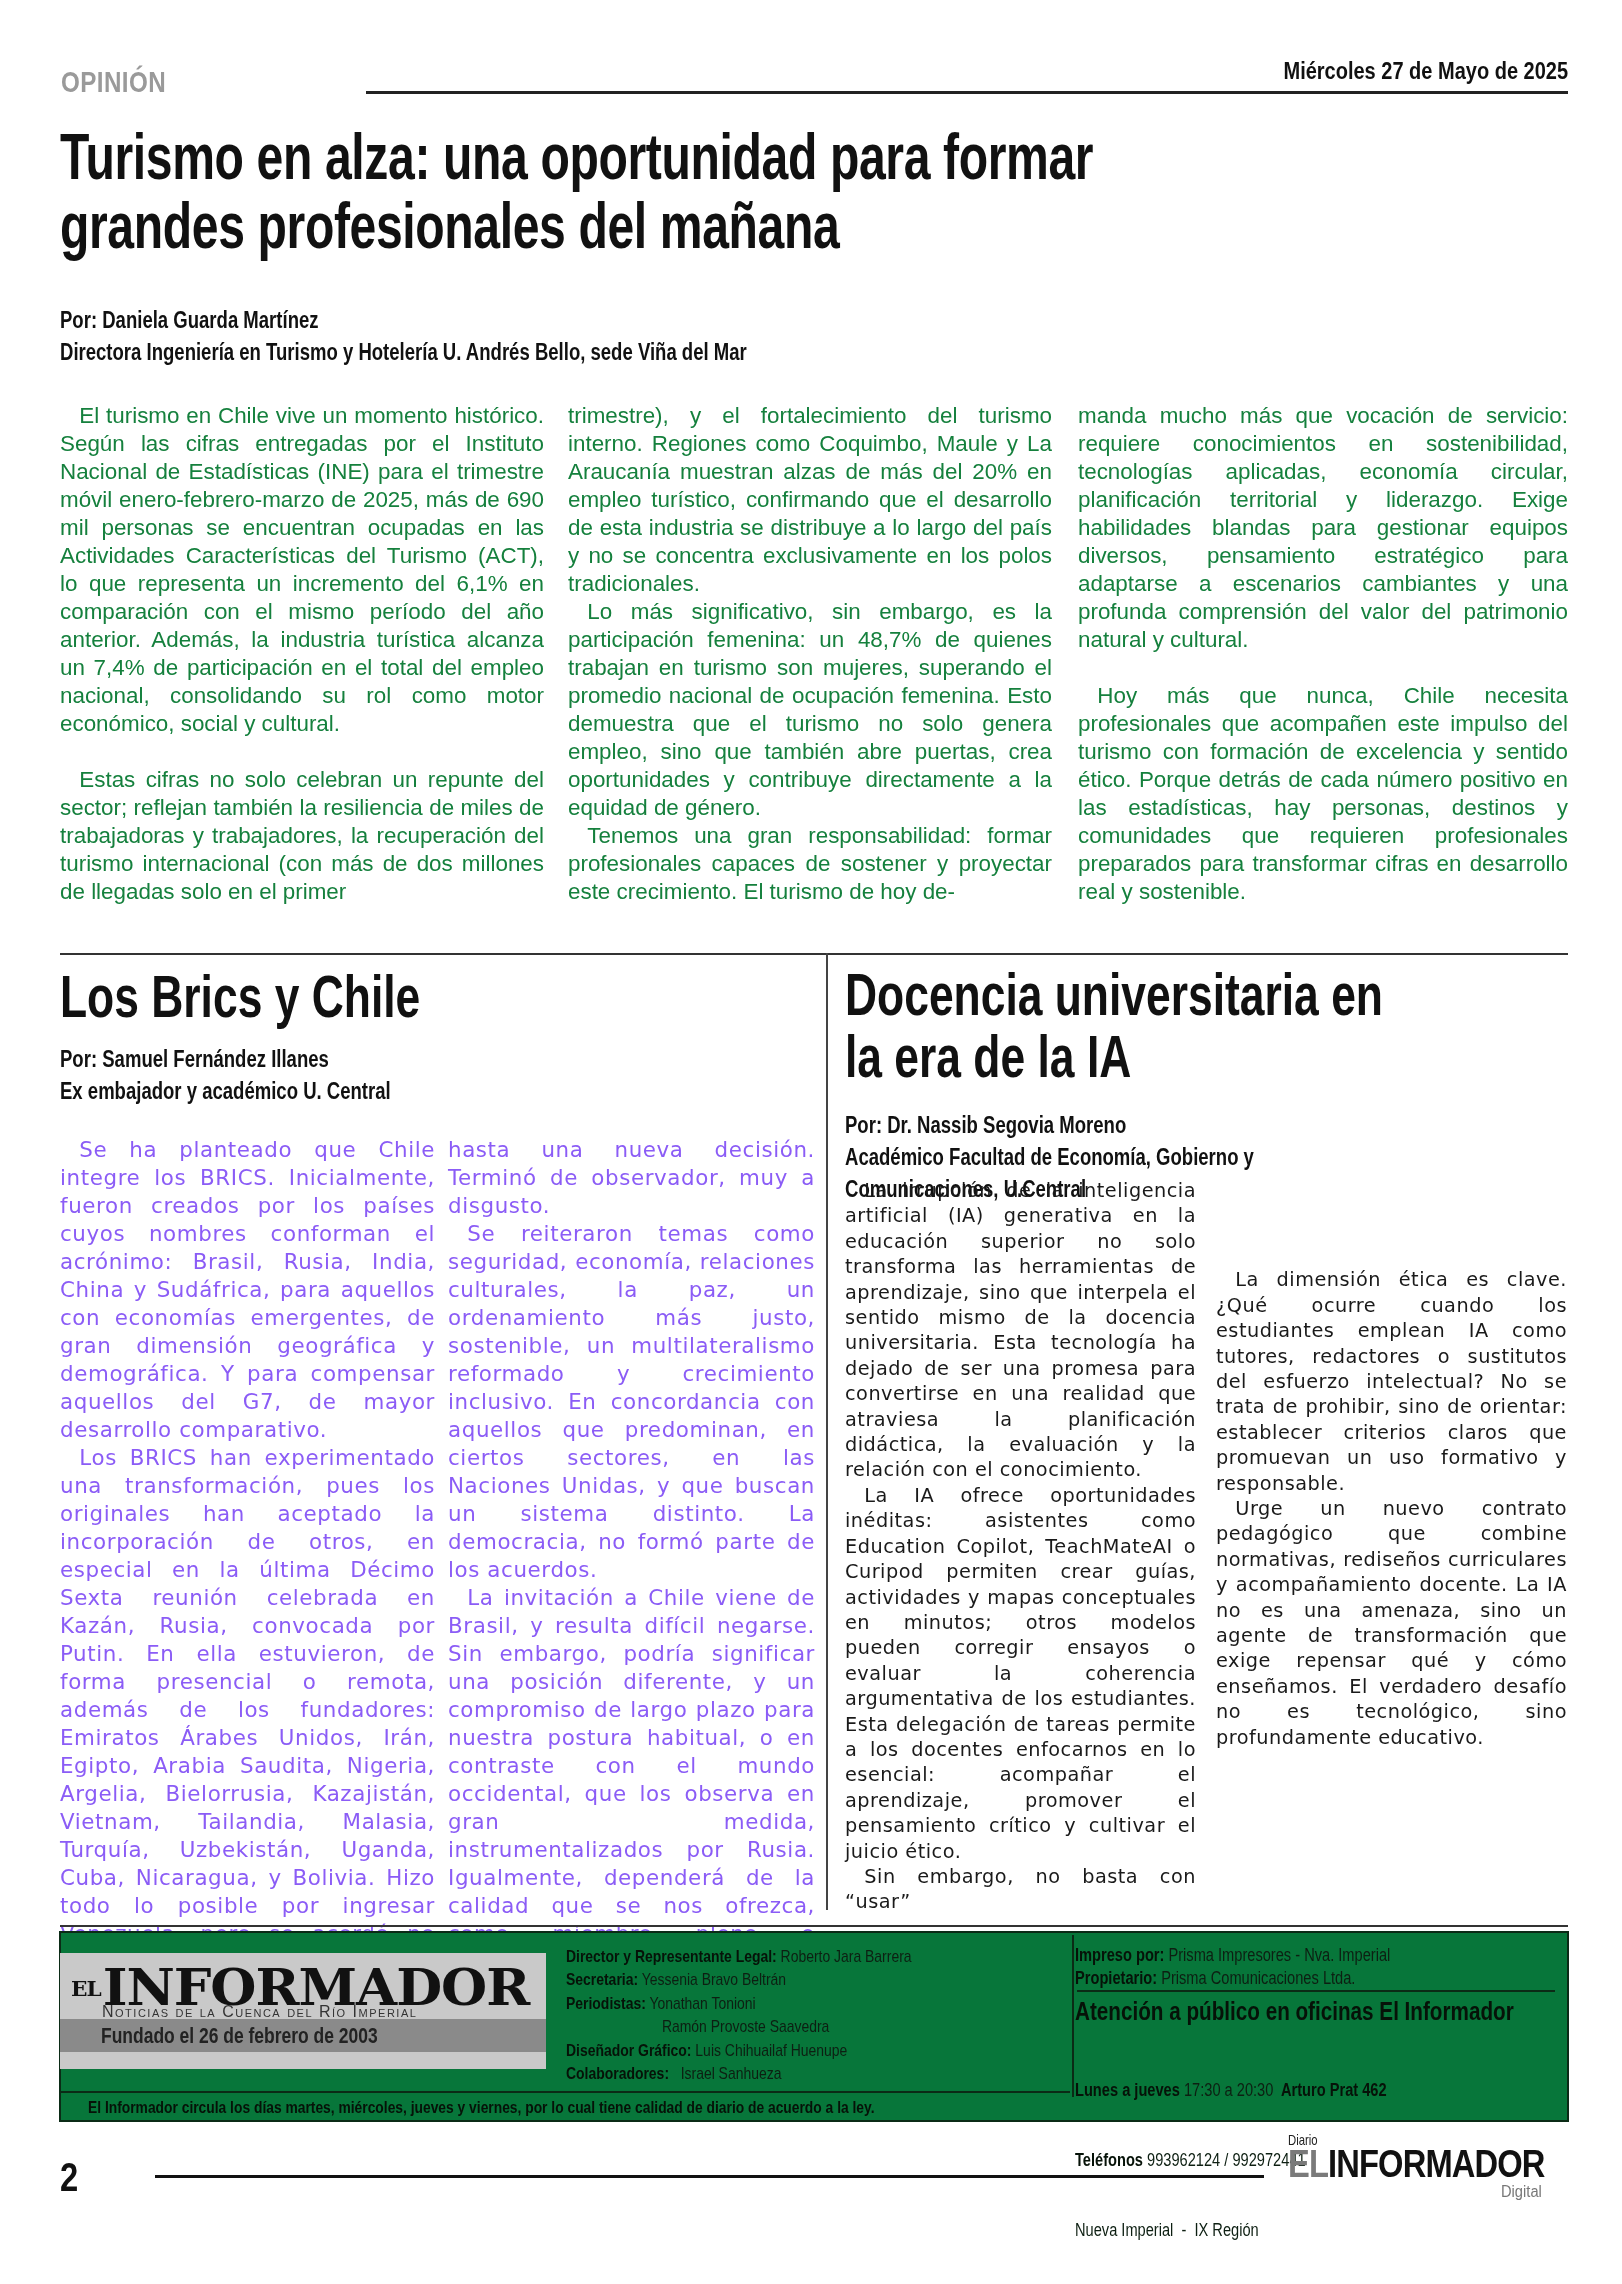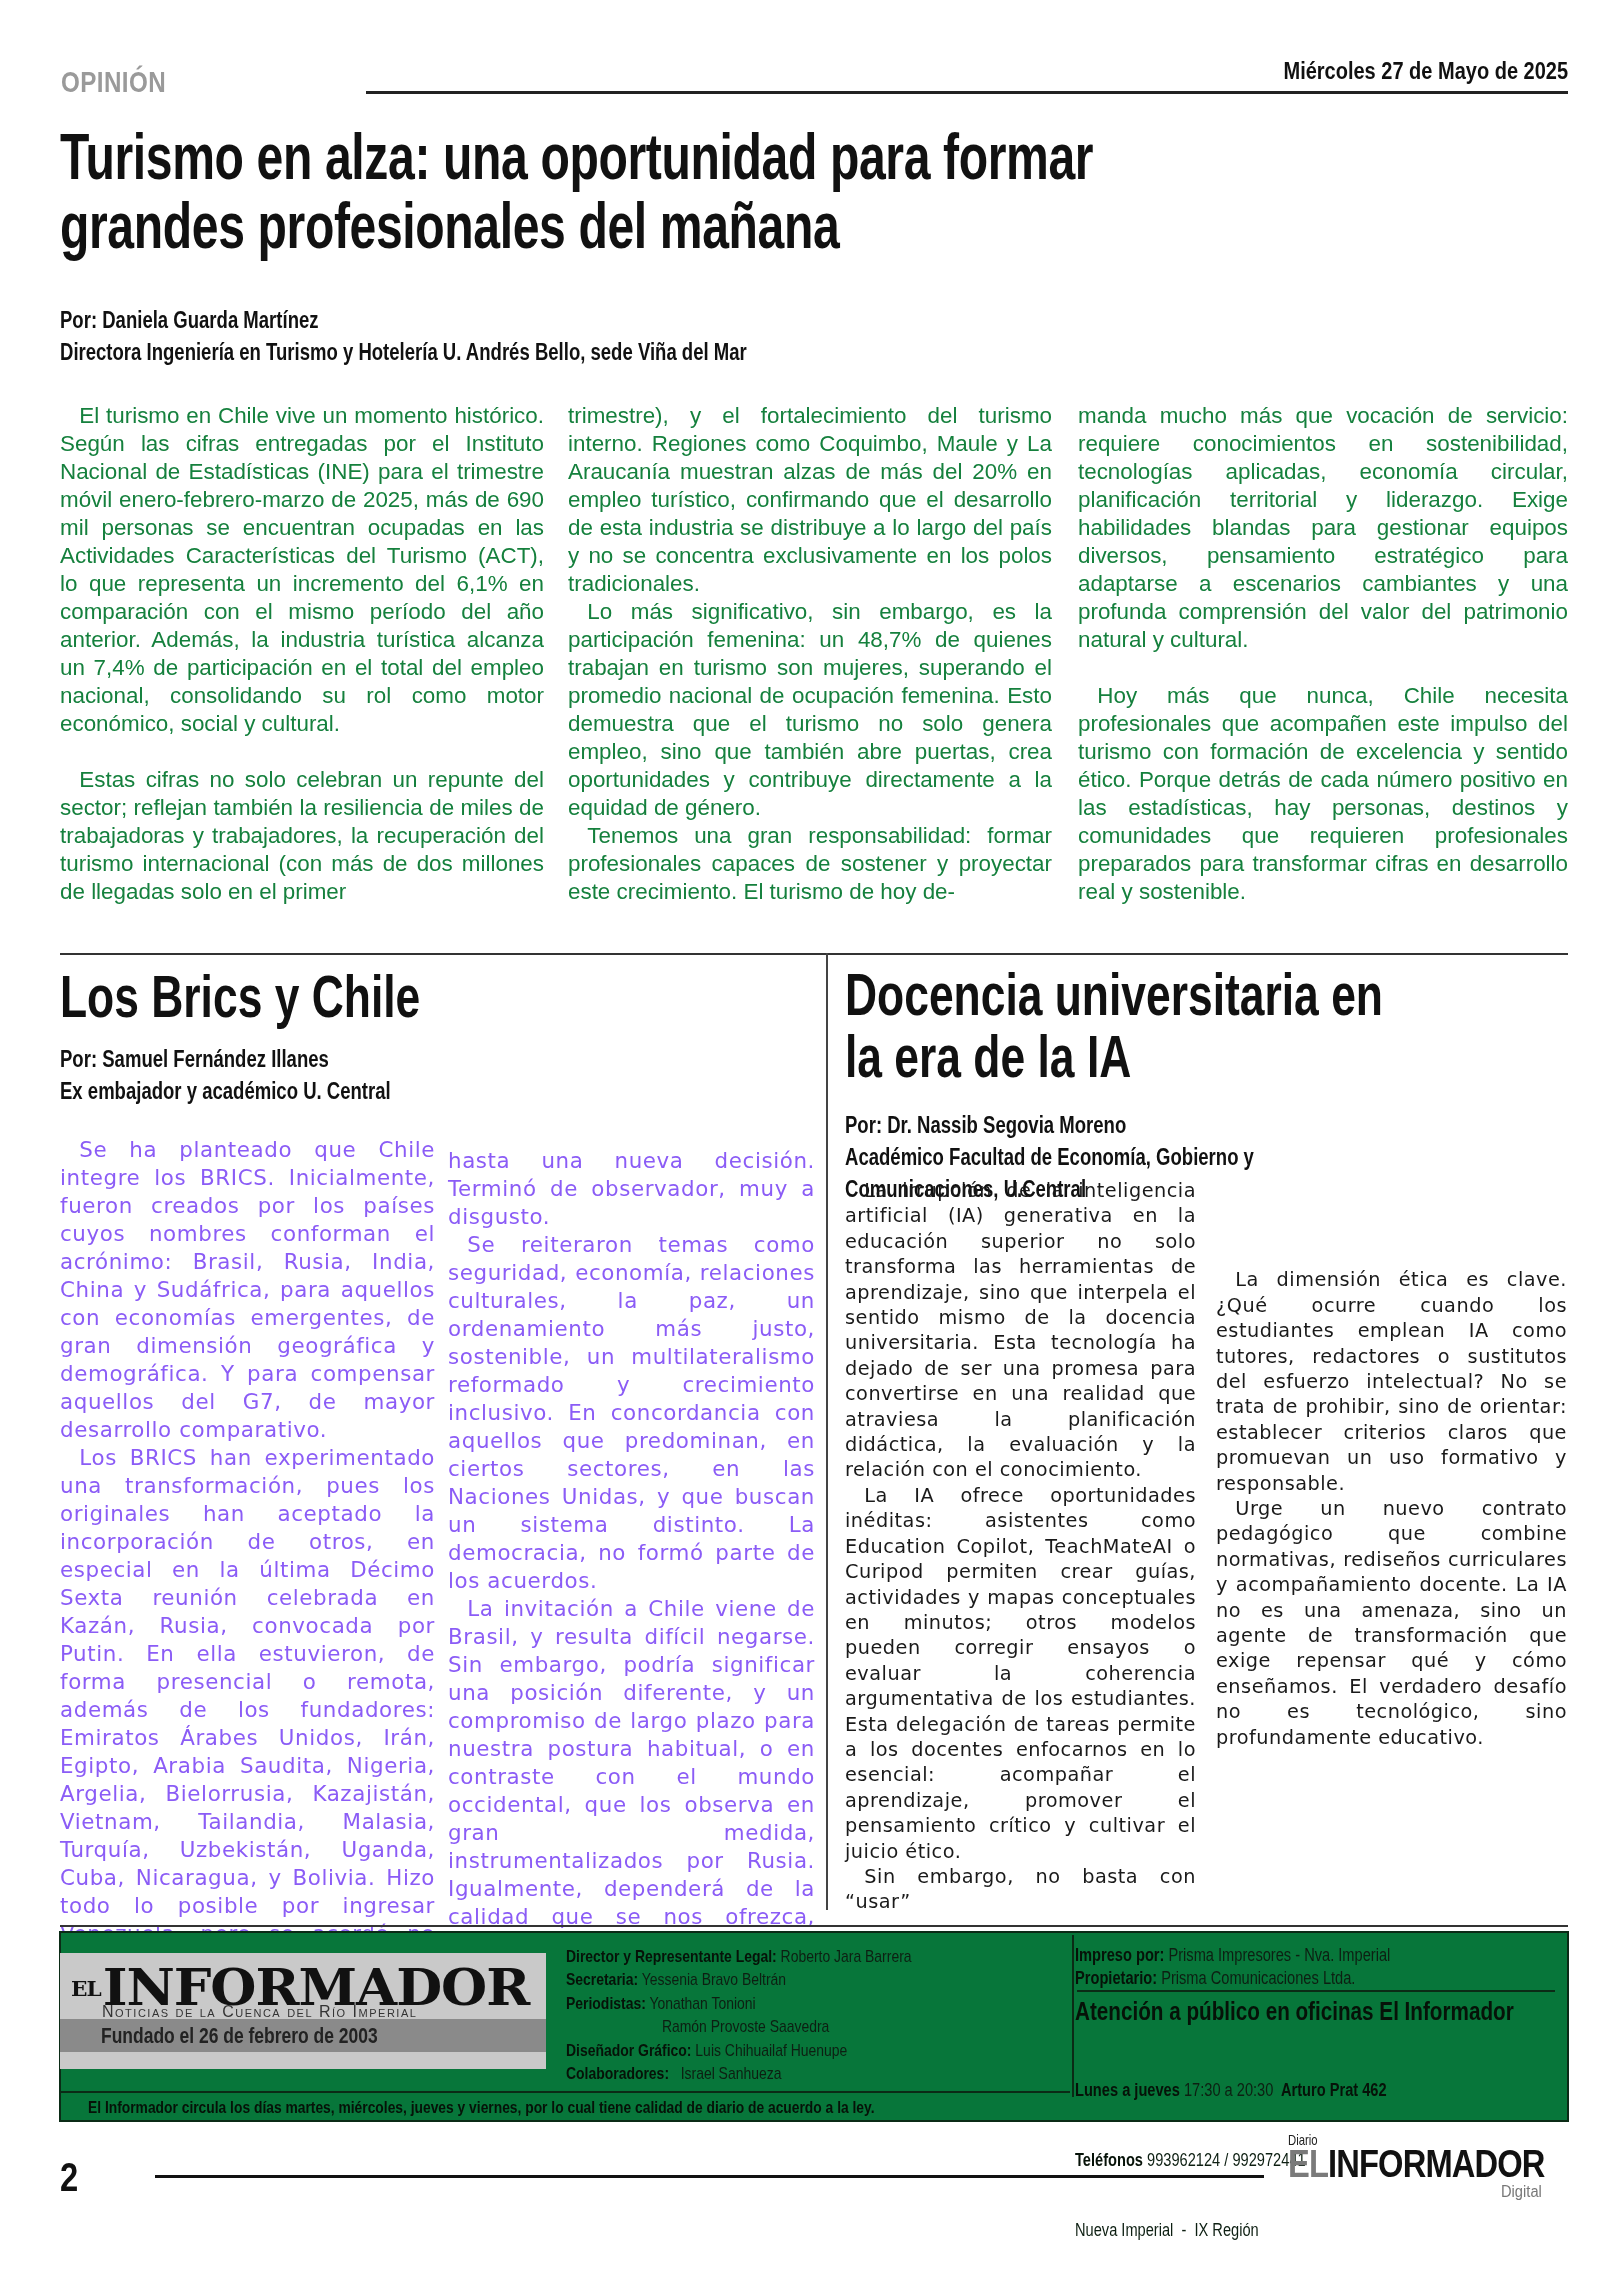--- a/index.html
+++ b/index.html
@@ -23,21 +23,21 @@
   #a1-col2{left:568px;top:402px;width:484px;}
   #a1-col3{left:1078px;top:402px;width:490px;}
   
   #mid-rule{left:60px;top:953px;width:1508px;height:1.5px;background:#333;}
   #vert-divider{left:826px;top:953px;width:1.5px;height:957px;background:#444;}
   
   #a2-title{left:60px;top:964px;font-size:60px;font-weight:700;line-height:66px;transform:scaleX(.74);transform-origin:left top;width:814px;}
   #byline-2{left:60px;top:1043px;}
   .col2s{font-family:"DejaVu Sans",sans-serif;font-size:21.4px;line-height:28px;text-align:justify;color:#8b5cf6;letter-spacing:0.6px;}
   .col2s p{margin:0;text-indent:19.3px;}
-  .col2s p.noindent{text-indent:0;margin-top:11px;}
+  .col2s p.noindent{text-indent:0;}
   #a2-col1{left:60px;top:1136px;width:375px;}
   #a2-col2{left:448px;top:1136px;width:367px;}
   
   .a3-title{left:845px;top:964px;font-size:60px;font-weight:700;line-height:62px;transform:scaleX(.74);transform-origin:left top;width:916px;}
   #byline-3{left:845px;top:1109px;}
   .col3s{font-family:"DejaVu Sans",sans-serif;font-size:19.3px;line-height:25.4px;text-align:justify;color:#1a1a1a;letter-spacing:0.5px;}
   .col3s p{margin:0;text-indent:19.3px;}
   .col3s p.noindent{text-indent:0;}
   .col3s p.gap{margin-top:25.4px;}
   #a3-col1{left:845px;top:1178px;width:351px;}

